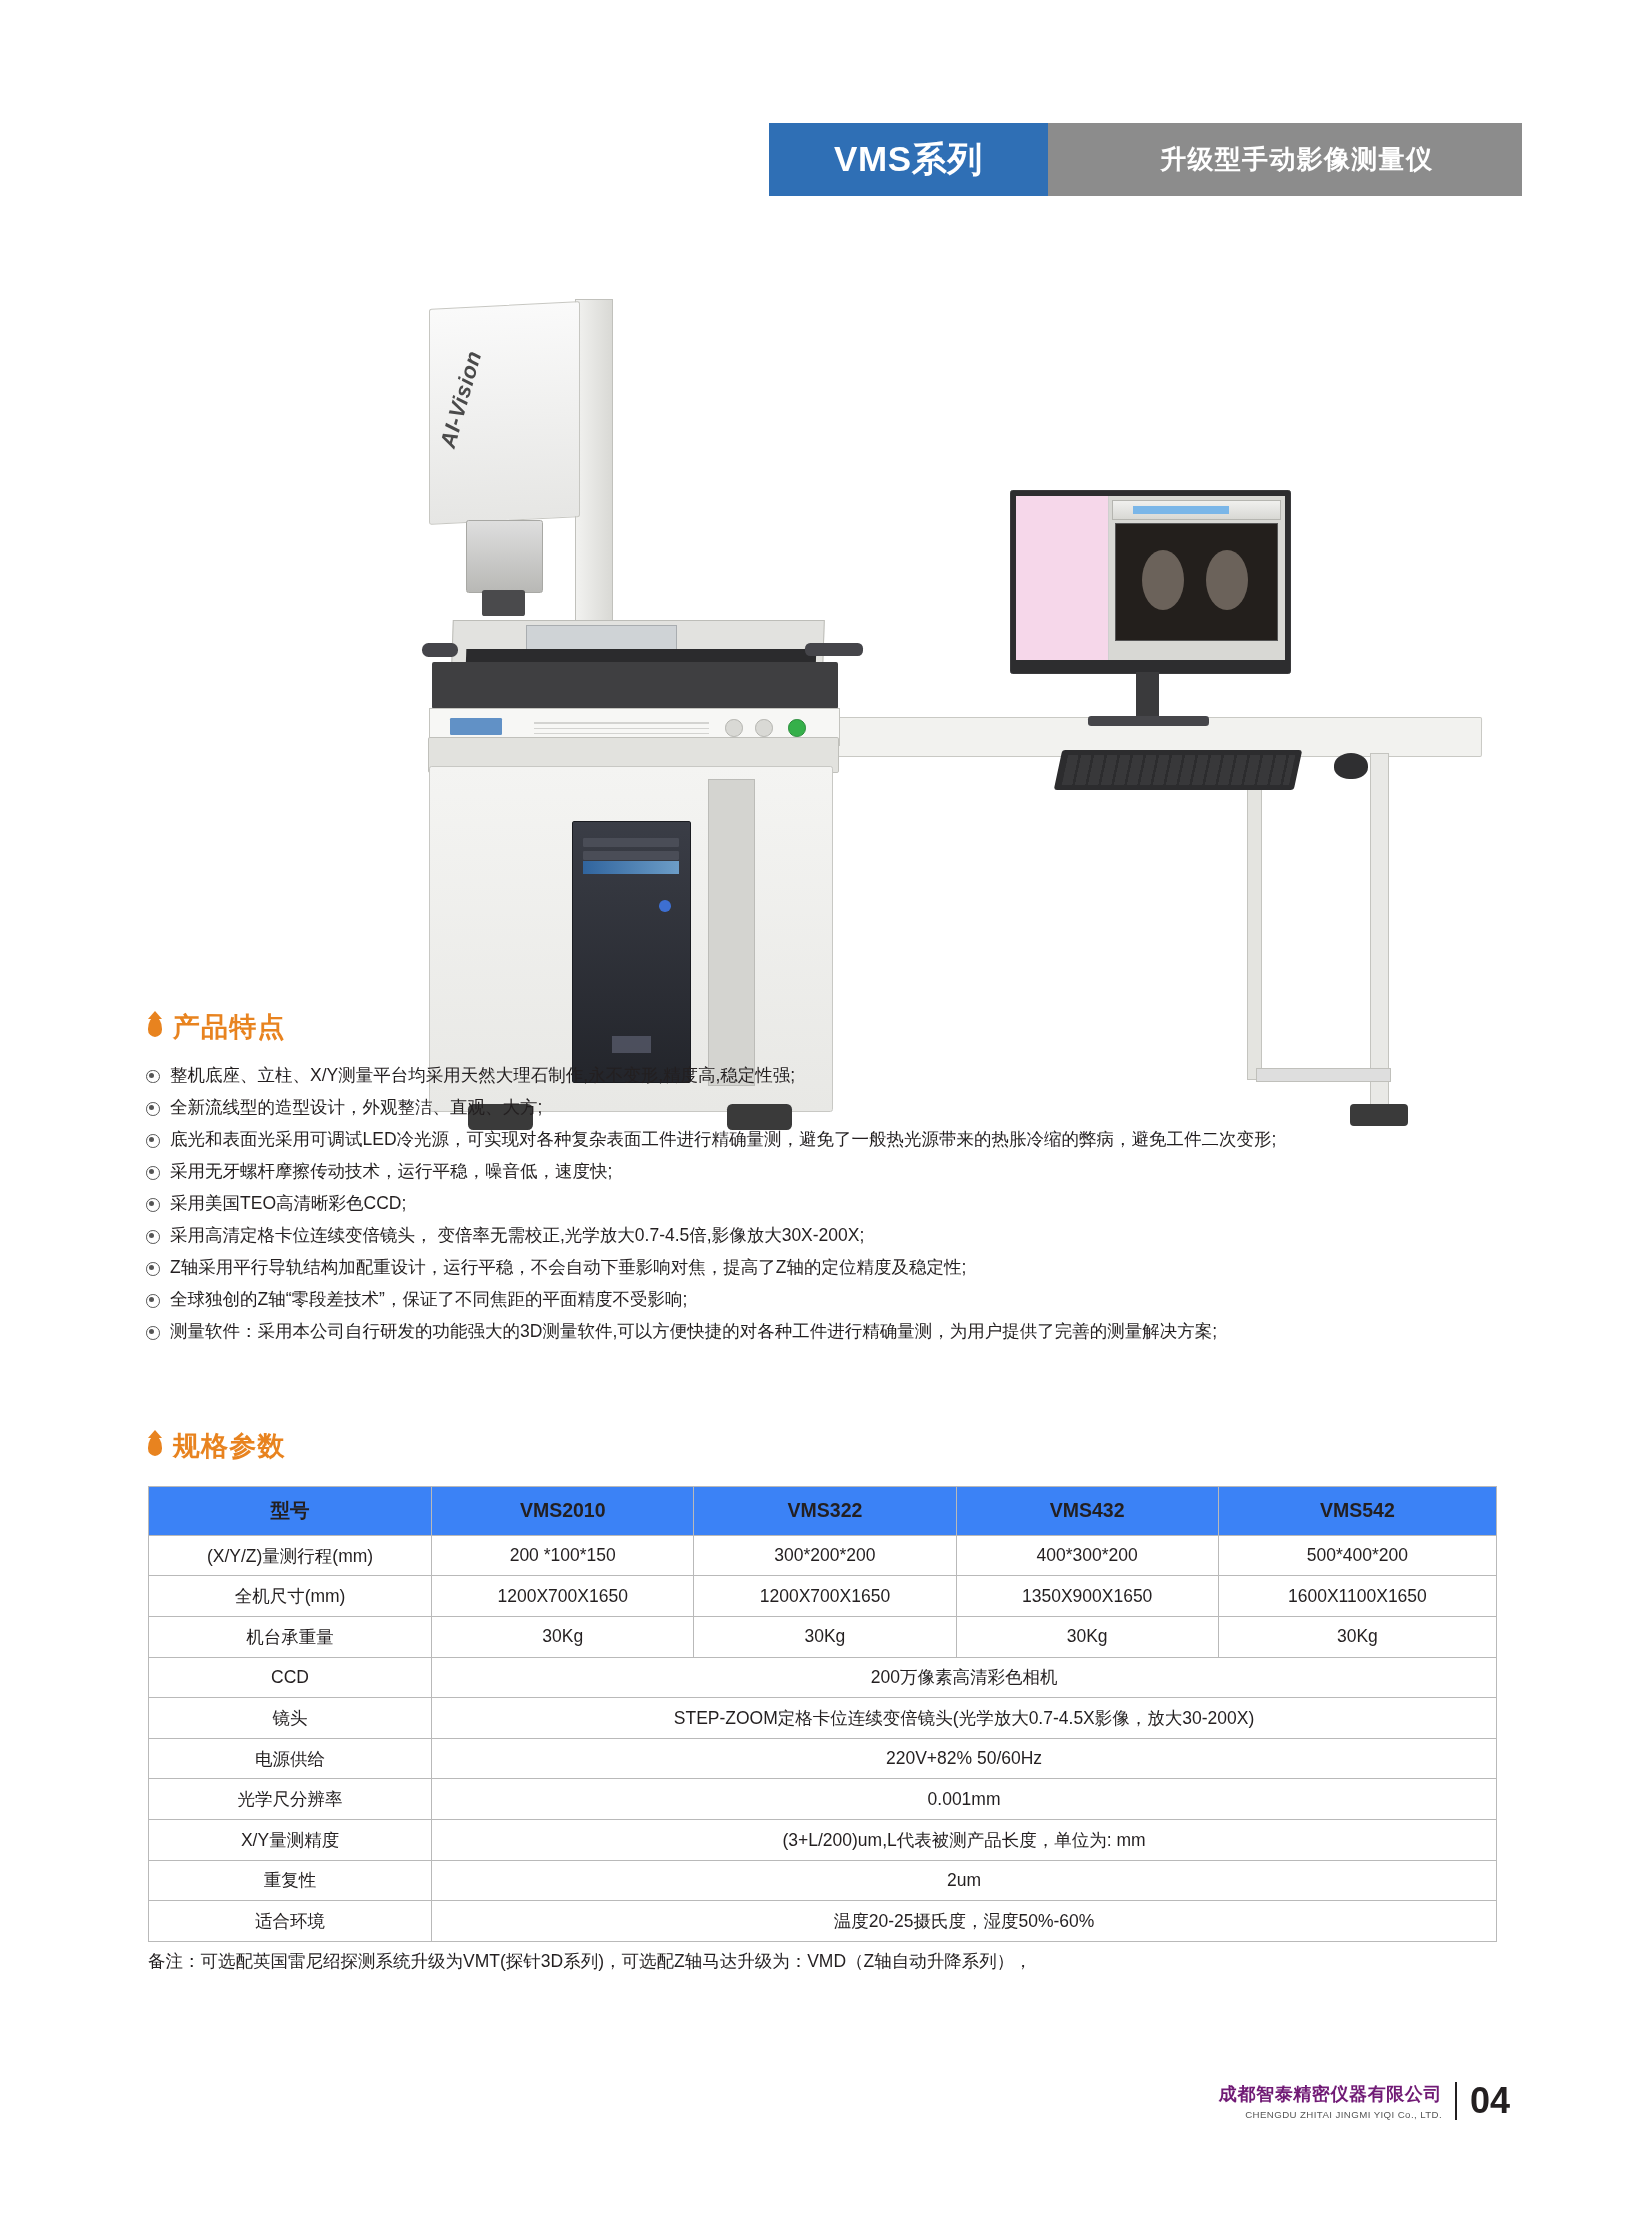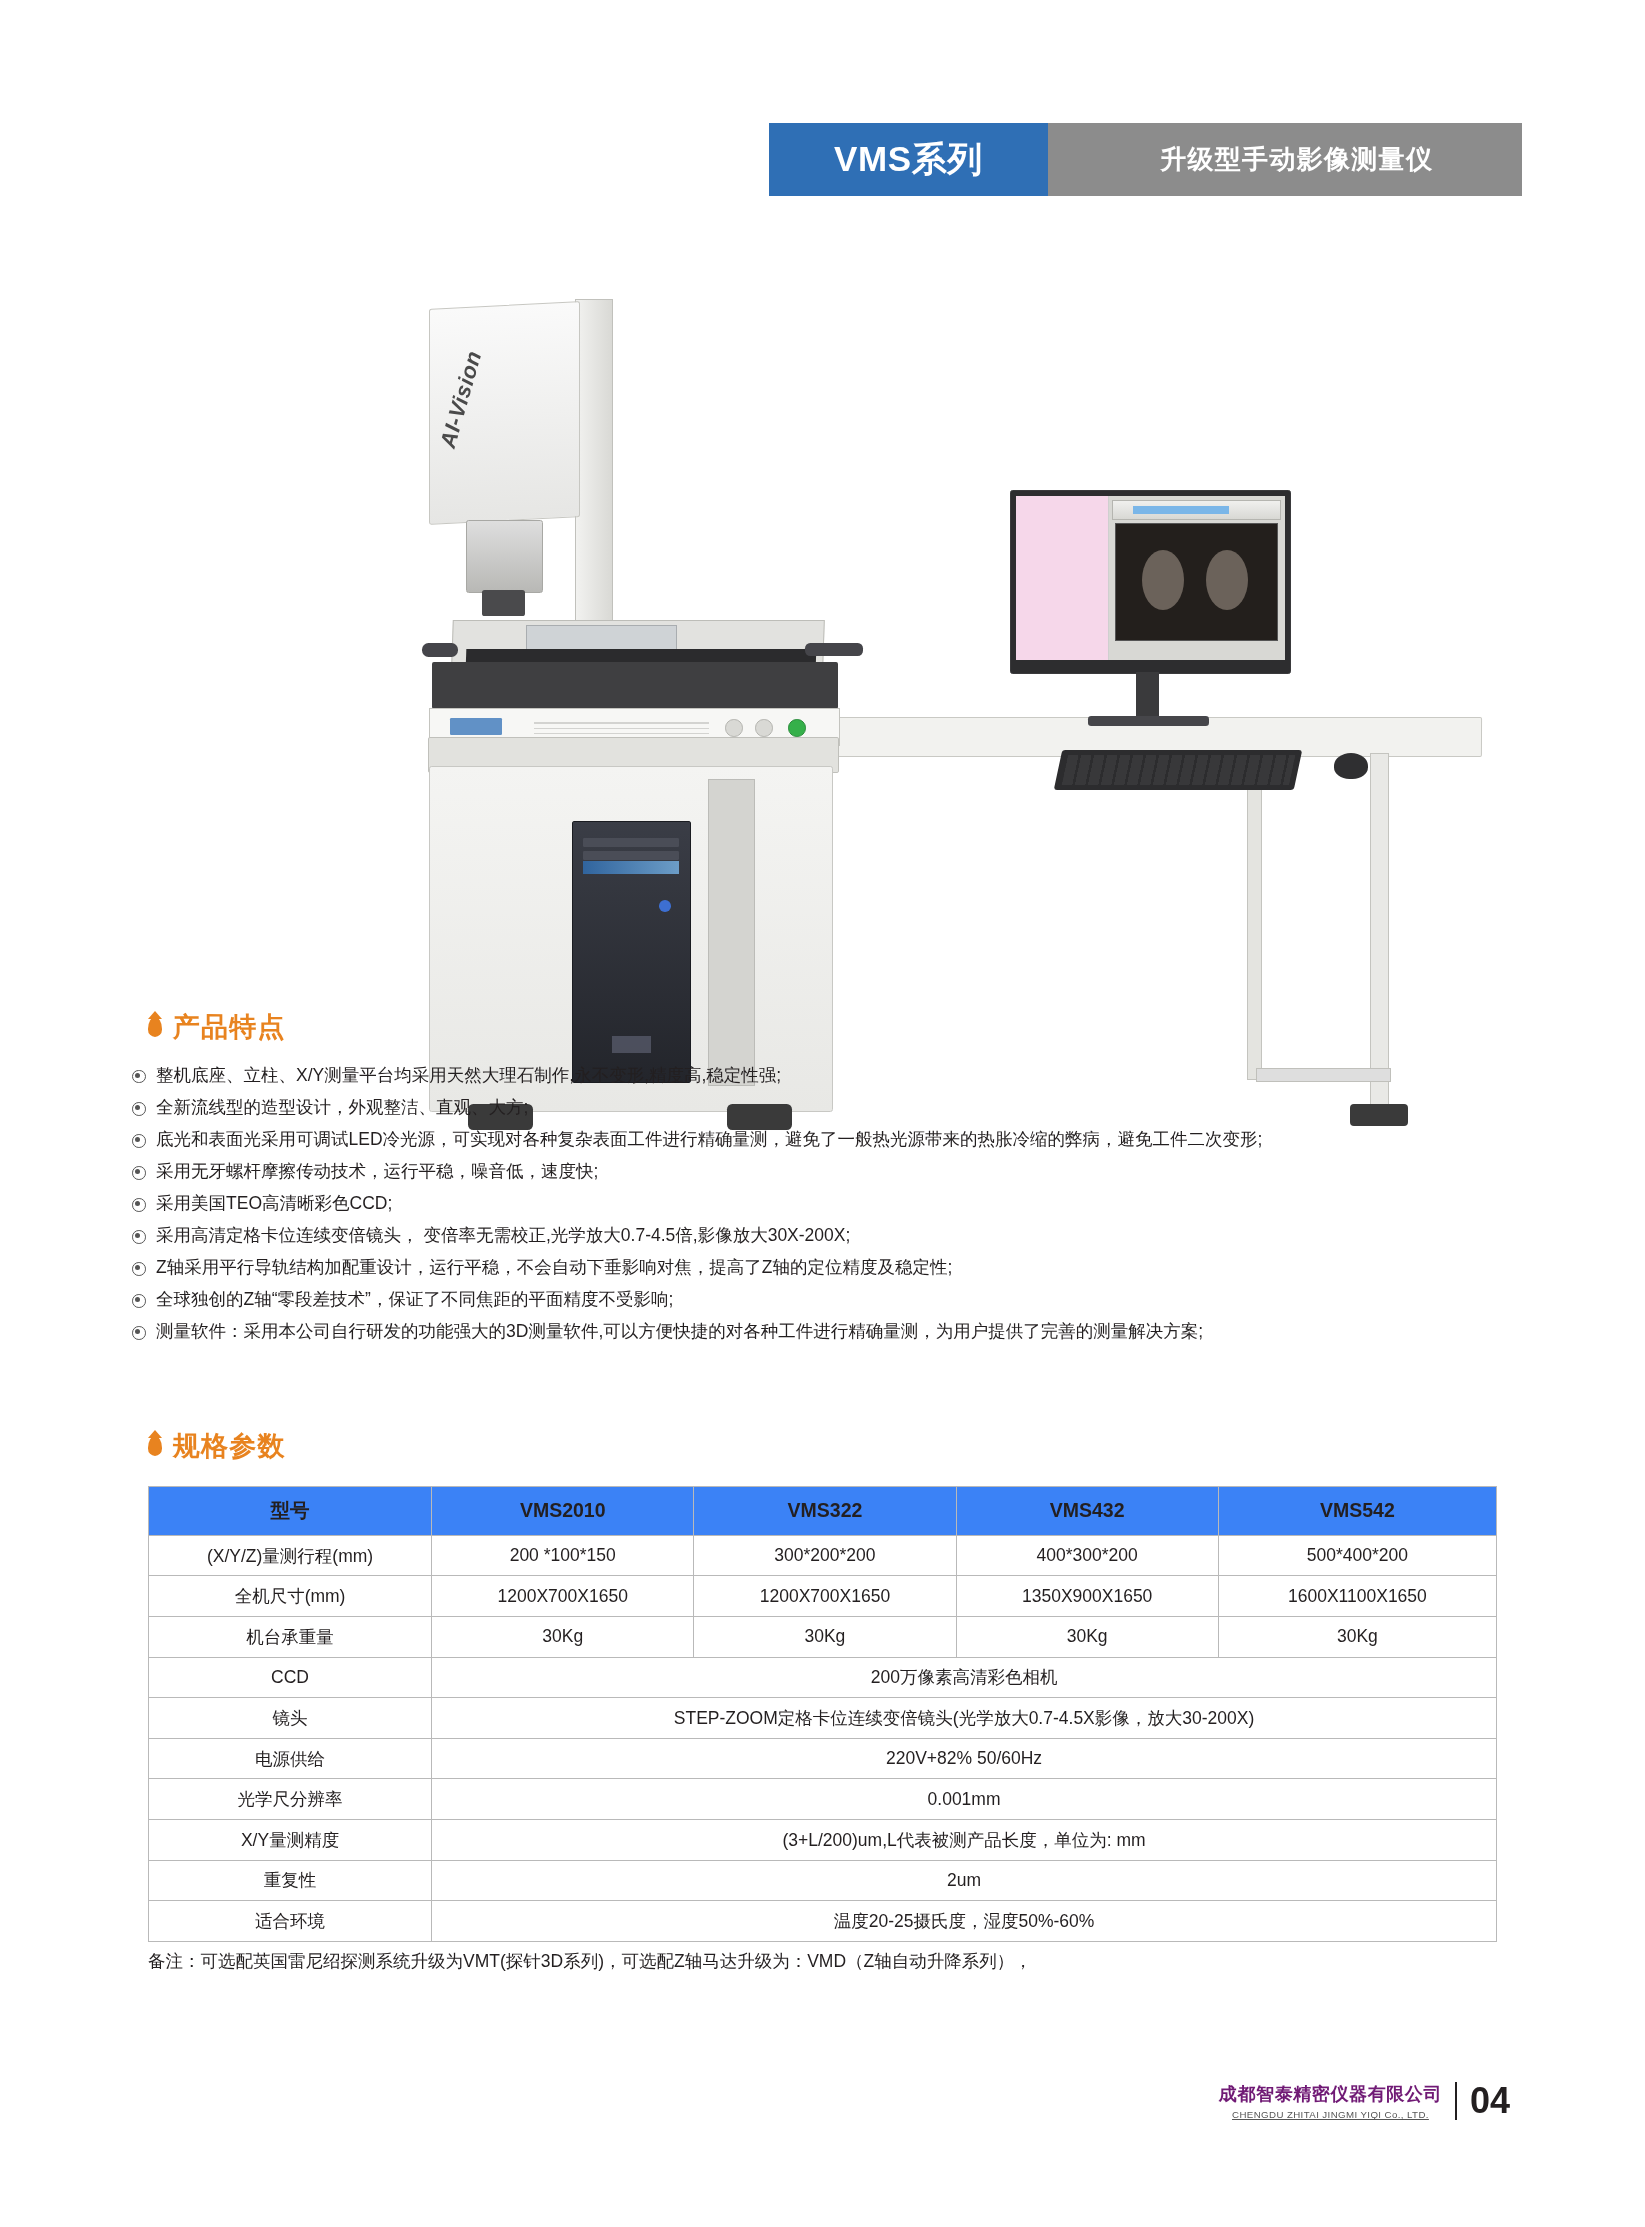--- a/index.html
+++ b/index.html
@@ -510,21 +510,21 @@
     top: -5.8px;
     transform: translateX(-50%);
     border-left: 7.1px solid transparent;
     border-right: 7.1px solid transparent;
     border-bottom: 8.4px solid #e8831f;
   }
 
   
   .features {
     position: absolute;
-    left: 132px;
+    left: 146px;
     top: 1064px;
     width: 1376px;
   }
   .feature-row {
     display: flex;
     align-items: flex-start;
     margin-bottom: 8.4px;
     font-size: 17.5px;
     line-height: 1.35;
     color: #231f20;
@@ -610,23 +610,22 @@
     font-size: 18px;
     font-weight: bold;
     color: #701a75;
     letter-spacing: 0.6px;
     text-align: right;
   }
   .footer-en {
     font-size: 9.7px;
     color: #555;
     letter-spacing: 0.4px;
-    text-align: center;
+    text-align: right;
     margin-top: 3.9px;
-    text-decoration: underline;
   }
   .footer-divider {
     width: 1.9px;
     height: 38px;
     background: #231f20;
   }
   .footer-page {
     font-size: 36px;
     font-weight: bold;
     color: #231f20;

